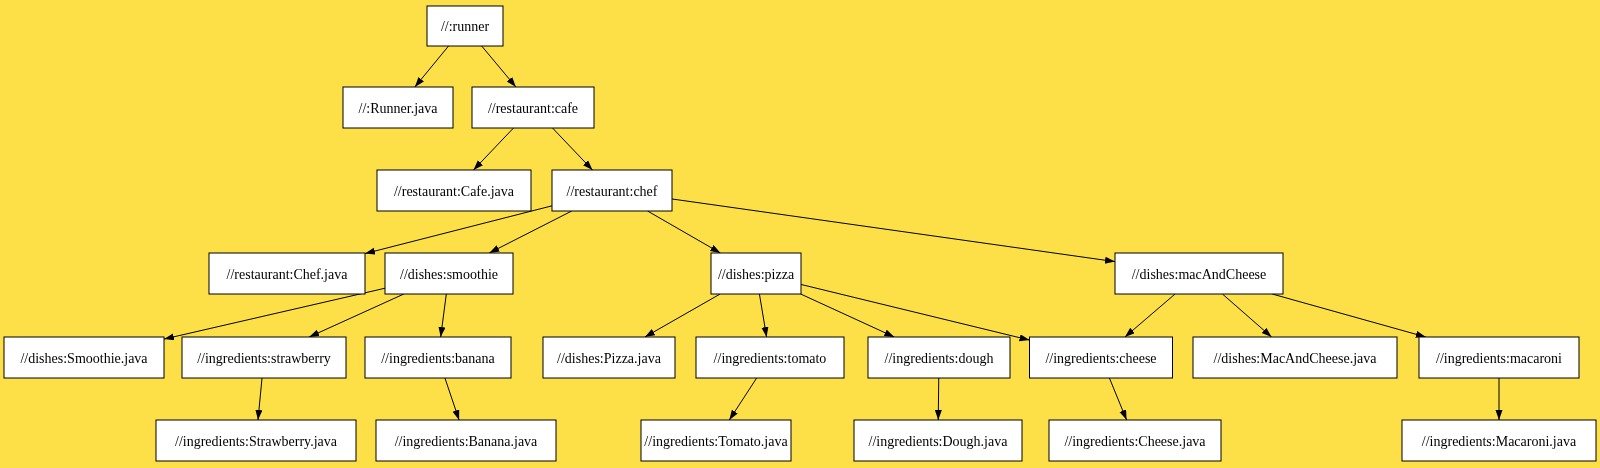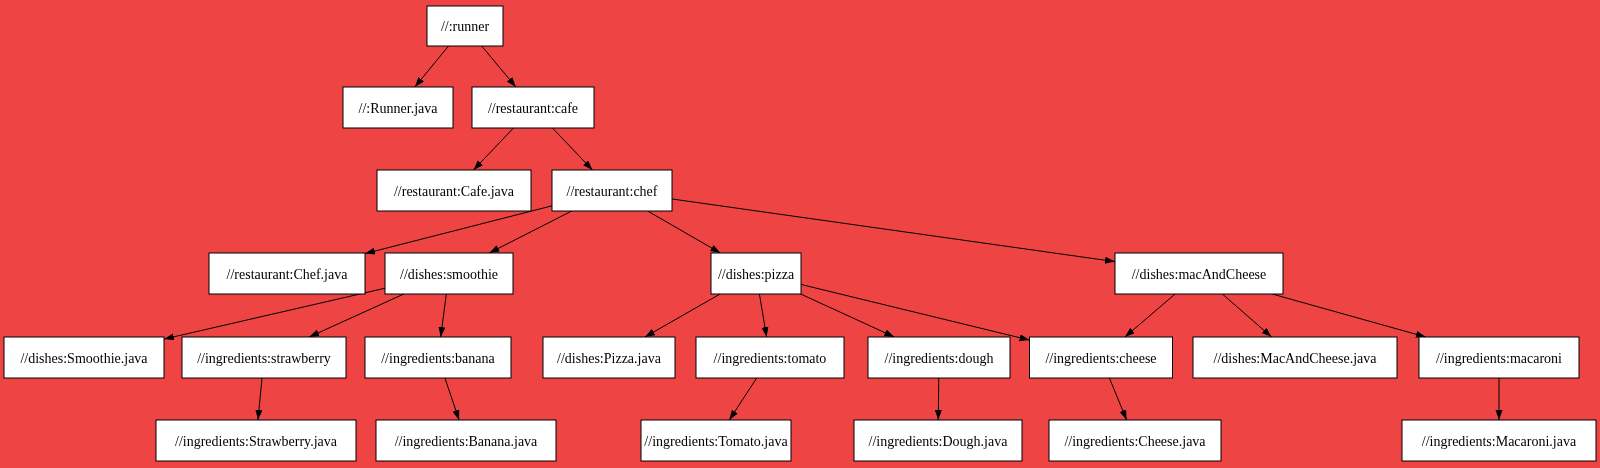--- a/index.html
+++ b/index.html
@@ -4,21 +4,21 @@
 <style>
   html, body {
     margin: 0;
     padding: 0;
     background: #ffffff;
   }
   .canvas-wrap {
     position: relative;
     width: 1600px;
     height: 468px;
-    background: #ef4444;
+    background: #fde047;
     overflow: hidden;
     font-family: "Liberation Serif", "DejaVu Serif", serif;
   }
   svg text {
     font-family: "Liberation Serif", "DejaVu Serif", serif;
     font-size: 14px;
     fill: #000000;
   }
   svg .node-rect {
     fill: #ffffff;

